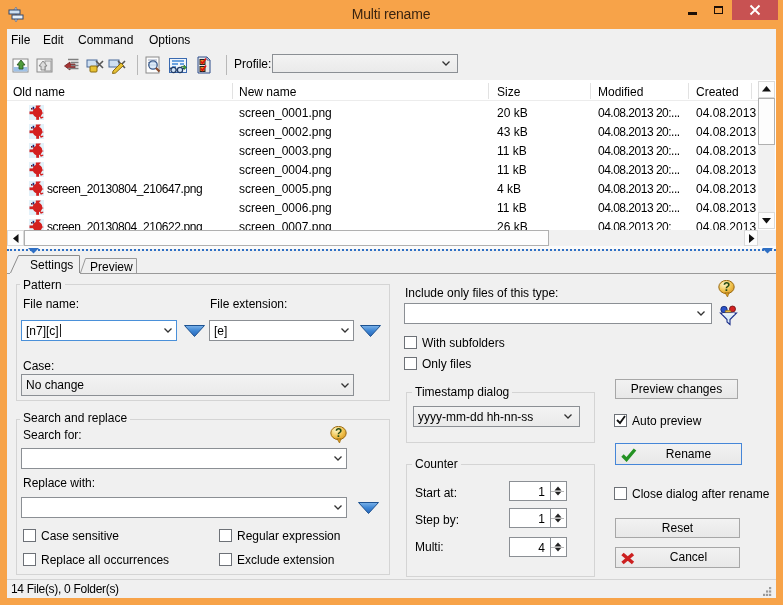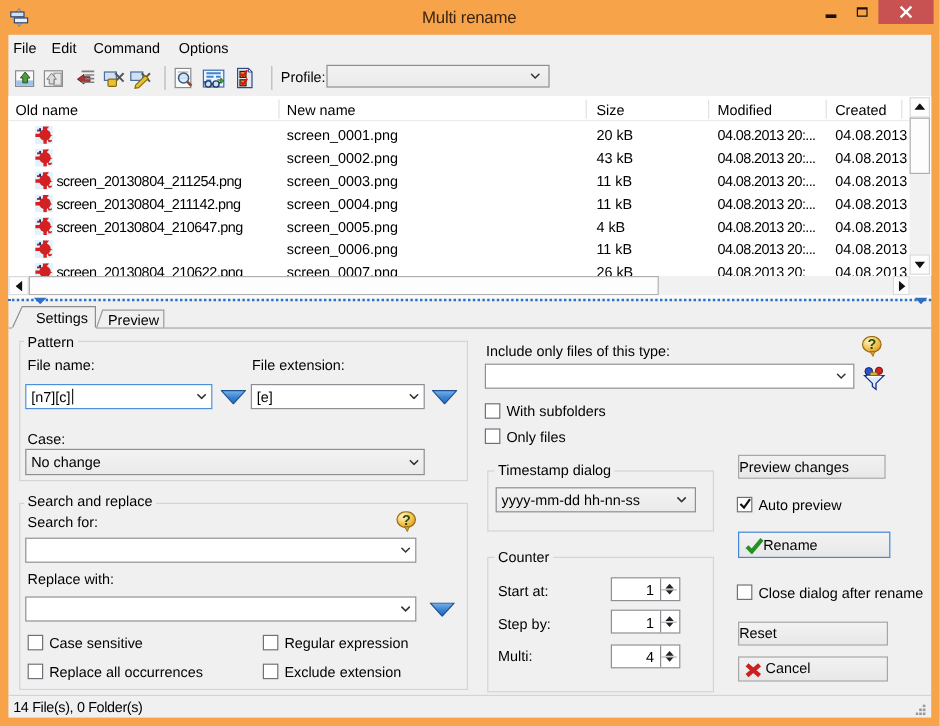--- a/index.html
+++ b/index.html
@@ -3,21 +3,21 @@
 <style>
 html,body{margin:0;padding:0}
 body{width:783px;height:605px;position:relative;overflow:hidden;background:#f7a349;font-family:"Liberation Sans",sans-serif;font-size:12px;color:#000}
 .abs{position:absolute}
 .lbl{position:absolute;white-space:nowrap;line-height:14px;font-size:12px}
 .combo{position:absolute;background:#fff;border:1px solid #8b8f94;box-sizing:border-box}
 .combo .tx{position:absolute;left:4px;top:3px;line-height:14px;white-space:nowrap}
 .gray{background:linear-gradient(#f3f3f3,#eaeaea)}
 .cb{position:absolute;width:13px;height:13px;background:#fff;border:1px solid #6d7177;box-sizing:border-box}
 .grp{position:absolute;border:1px solid #d4d4d4;box-sizing:border-box}
-.btn{position:absolute;background:linear-gradient(#f2f2f2,#e8e8e8);border:1px solid #a7a7a7;box-sizing:border-box;}
+.btn{position:absolute;background:linear-gradient(#f2f2f2,#e8e8e8);border:1px solid #a7a7a7;box-sizing:border-box;text-align:center}
 .btn span{line-height:16px}
 .grn{color:#000000}
 .old{letter-spacing:-0.42px}
 .mod{letter-spacing:-0.5px}
 .spin{position:absolute;width:58px;height:20px;background:#fff;border:1px solid #8b8f94;box-sizing:border-box}
 .spin span{position:absolute;right:21px;top:3px;line-height:14px}
 .spin:after{content:"";position:absolute;right:15px;top:0;width:1px;height:18px;background:#8b8f94}
 </style></head>
 <body>
 
@@ -147,29 +147,27 @@
 <svg class="abs" style="left:22px;top:24px" width="15" height="15">
       <use href="#splat"></use>
     </svg>
 <div class="lbl grn" style="left:232px;top:25px">screen_0002.png</div>
 <div class="lbl grn" style="left:490px;top:25px">43 kB</div>
 <div class="lbl grn mod" style="left:591px;top:25px">04.08.2013 20:...</div>
 <div class="lbl grn" style="left:689px;top:25px">04.08.2013 2</div>
 <svg class="abs" style="left:22px;top:43px" width="15" height="15">
       <use href="#splat"></use>
     </svg>
-<div class="lbl old" style="left:40px;top:44px">screen_20130804_211254.png</div>
 <div class="lbl grn" style="left:232px;top:44px">screen_0003.png</div>
 <div class="lbl grn" style="left:490px;top:44px">11 kB</div>
 <div class="lbl grn mod" style="left:591px;top:44px">04.08.2013 20:...</div>
 <div class="lbl grn" style="left:689px;top:44px">04.08.2013 2</div>
 <svg class="abs" style="left:22px;top:62px" width="15" height="15">
       <use href="#splat"></use>
     </svg>
-<div class="lbl old" style="left:40px;top:63px">screen_20130804_211142.png</div>
 <div class="lbl grn" style="left:232px;top:63px">screen_0004.png</div>
 <div class="lbl grn" style="left:490px;top:63px">11 kB</div>
 <div class="lbl grn mod" style="left:591px;top:63px">04.08.2013 20:...</div>
 <div class="lbl grn" style="left:689px;top:63px">04.08.2013 2</div>
 <svg class="abs" style="left:22px;top:81px" width="15" height="15">
       <use href="#splat"></use>
     </svg>
 <div class="lbl old" style="left:40px;top:82px">screen_20130804_210647.png</div>
 <div class="lbl grn" style="left:232px;top:82px">screen_0005.png</div>
 <div class="lbl grn" style="left:490px;top:82px">4 kB</div>

